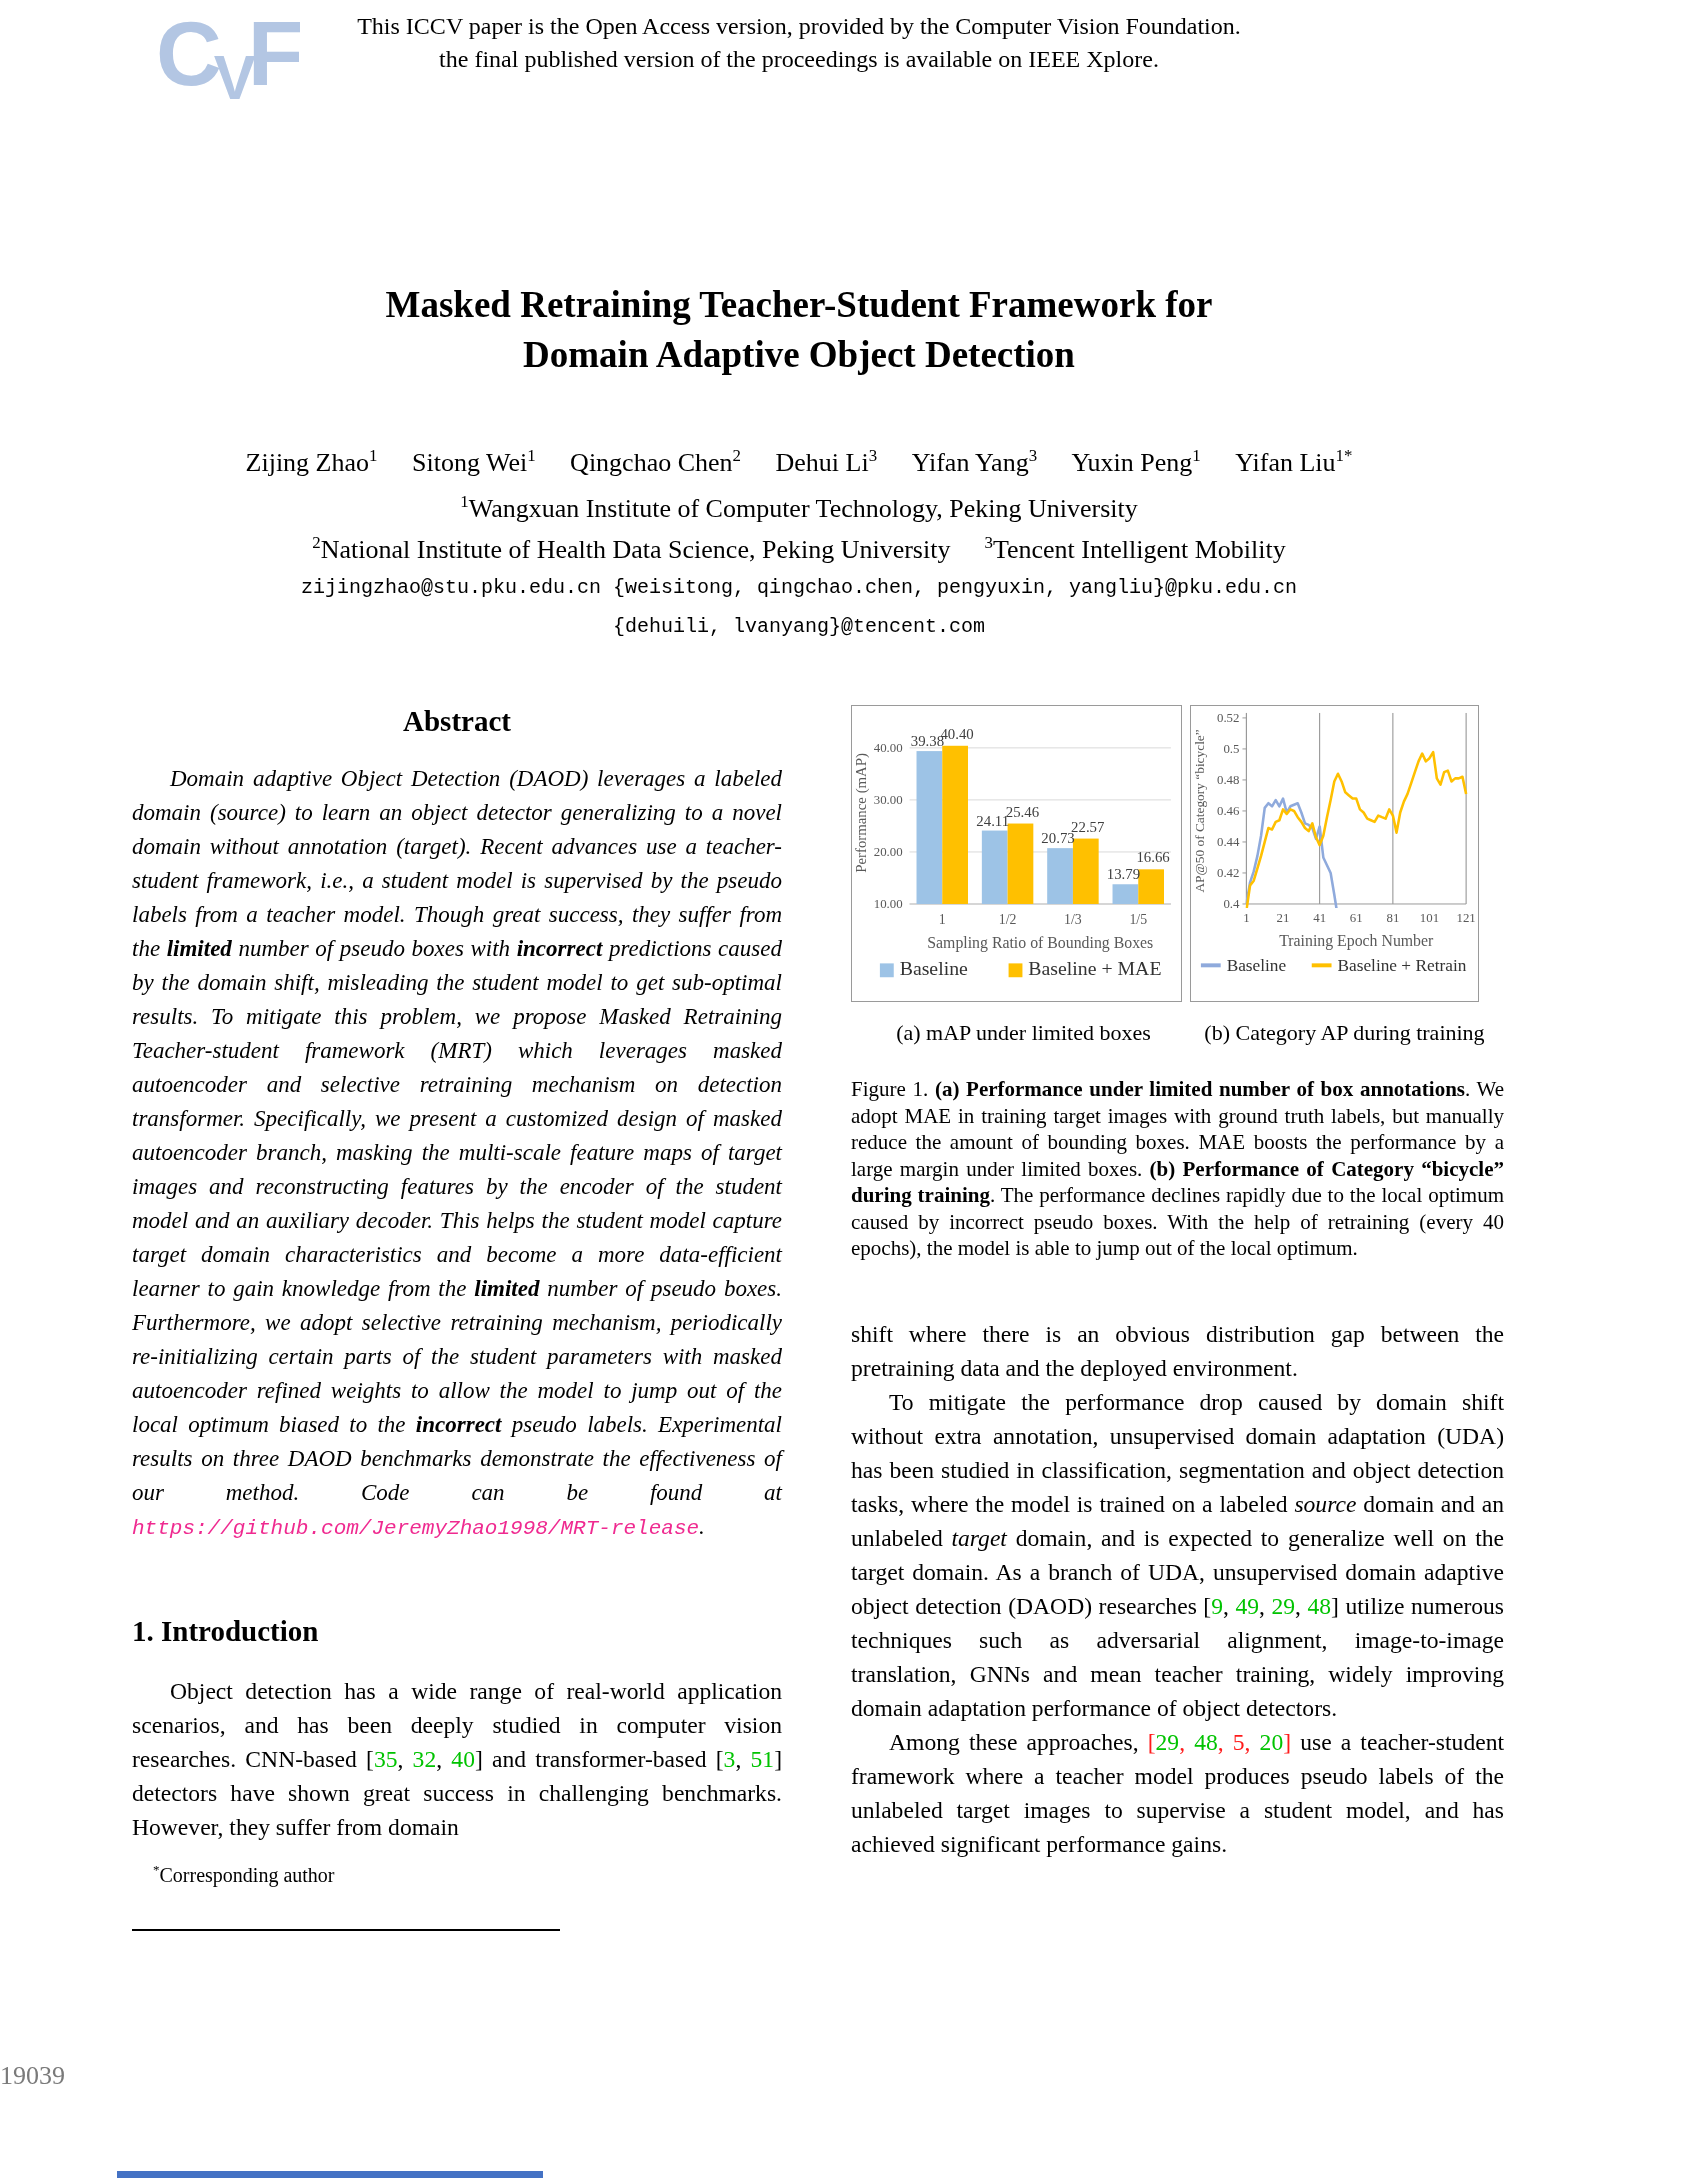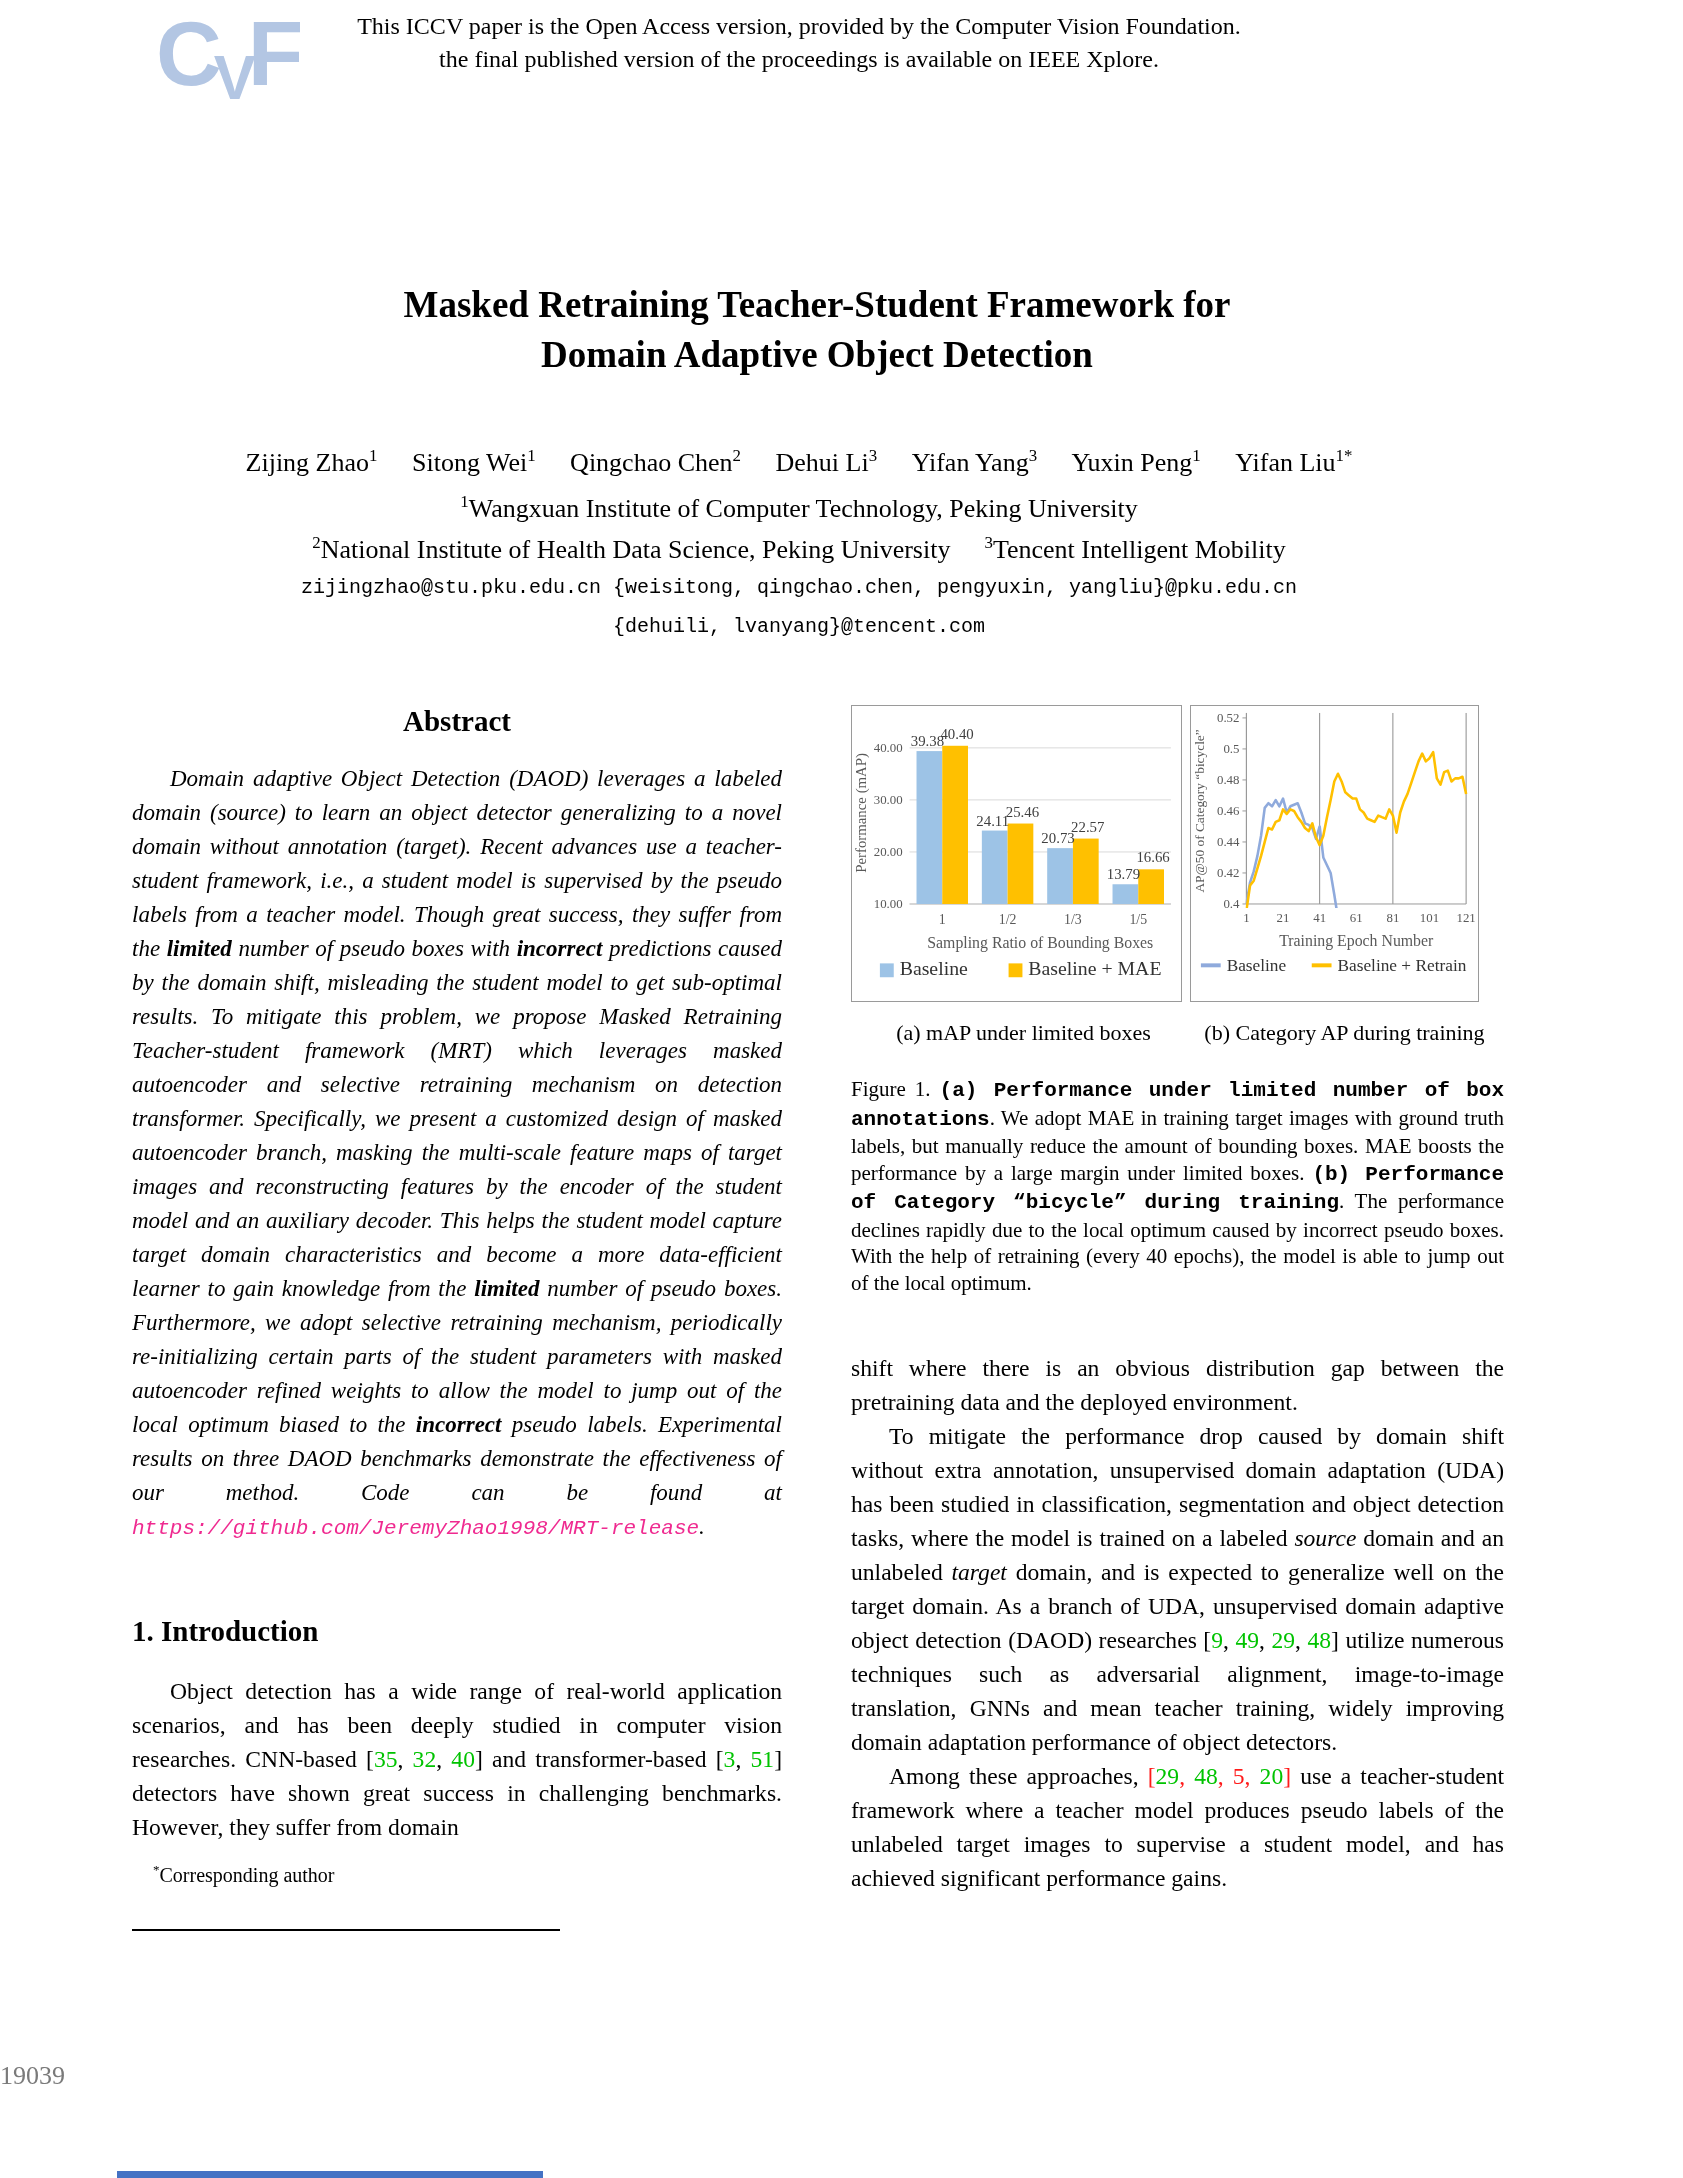--- a/index.html
+++ b/index.html
@@ -11,21 +11,21 @@
             font-family:"Liberation Sans",sans-serif;font-weight:bold;line-height:1;}
   .cvf-logo .lc{font-size:91px;letter-spacing:-8px;}
   .cvf-logo .lv{font-size:63px;position:relative;top:14px;letter-spacing:-8px;}
   .cvf-logo .lf{font-size:91px;}
 
   
   .watermark{position:absolute;top:10px;left:0;width:100%;text-align:center;
              color:#000000;font-size:24px;line-height:33px;}
 
   .title{position:absolute;top:280px;left:0;width:100%;text-align:center;
-         font-weight:bold;font-size:37px;line-height:50px;padding-left:18px;}
+         font-weight:bold;font-size:37px;line-height:50px;}
 
   .authors{position:absolute;top:446px;left:0;width:100%;text-align:center;font-size:26px;}
   .authors .auth{margin:0 14px;}
   sup{font-size:65%;vertical-align:super;}
 
   .affil1{position:absolute;top:492px;left:0;width:100%;text-align:center;font-size:26px;}
   .affil2{position:absolute;top:533px;left:0;width:100%;text-align:center;font-size:26px;}
   .affil2 .gap{display:inline-block;width:34px;}
 
   .emails1{position:absolute;top:576px;left:0;width:100%;text-align:center;
@@ -55,21 +55,21 @@
 
   
   .figure-row{display:flex;gap:8px;}
   .chart-box{border:1px solid #9a9a9a;background:#fff;}
   .box-a{width:329px;height:295px;}
   .box-b{width:287px;height:295px;}
   .subcaps{display:flex;margin-top:18px;font-size:22px;}
   .subcaps .sc-a{width:345px;text-align:center;}
   .subcaps .sc-b{width:297px;text-align:center;}
   .fig-caption{font-size:21px;line-height:26.5px;text-align:justify;margin:30px 0 0 0;}
-  .fig-caption .cb{font-weight:bold;font-family:Liberation Mono, monospace;}
+  .fig-caption .cb{font-weight:bold;}
   .rc-first{margin-top:55px;}
   .rc-p{margin-top:0;}
 
   .page-number{position:absolute;top:2061px;left:0;width:100%;text-align:left;
                font-size:26px;color:#7a7a7a;}
   .bottom-bar{position:absolute;left:117px;top:2171px;width:426px;height:7px;background:#4472c4;}
 </style>
 </head>
 <body>
 

